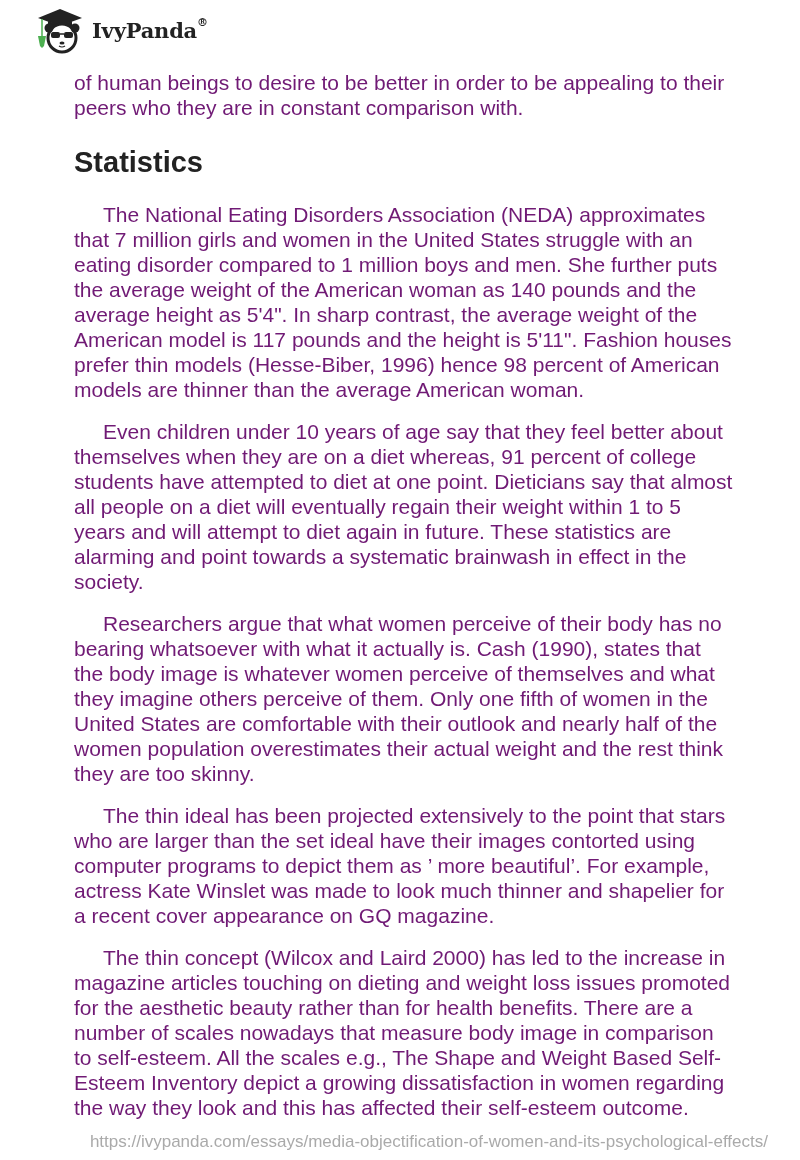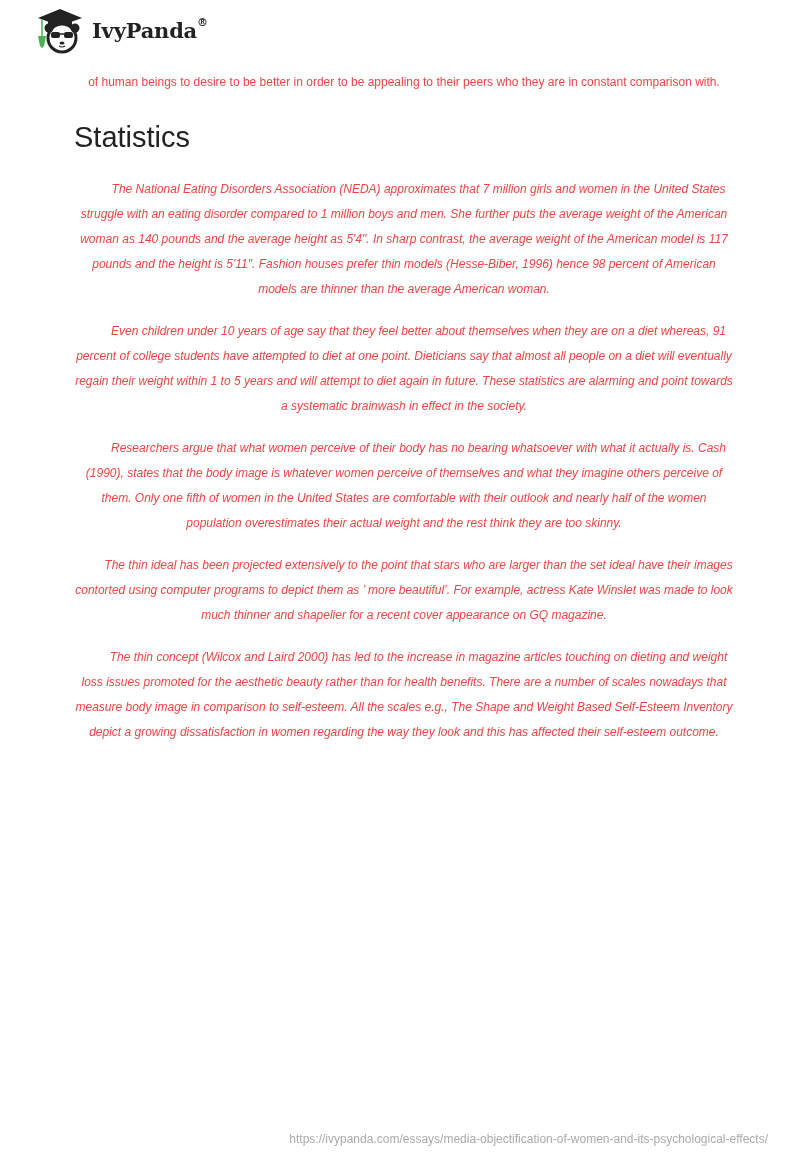--- a/index.html
+++ b/index.html
@@ -50,39 +50,38 @@
       font-size: 13px;
       color: #888888;
     }
     .content {
       position: absolute;
       left: 74px; top: 70px;
       width: 660px;
     }
     p {
       margin: 0 0 17px 0;
-      font-size: 12px;
+      font-size: 21px;
       line-height: 25px;
-      color: #ef4444;
-      text-align: center;
+      color: #701a75;
     }
-    p.indent { text-indent: 29px; font-style: italic; }
+    p.indent { text-indent: 29px; }
     h2 {
       font-size: 29px;
-      font-weight: normal;
+      font-weight: bold;
       margin: 0;
       color: #222;
       line-height: 36px;
     }
     .h-stats { margin-top: 24px; margin-bottom: 22px; }
     .h-disc { margin-top: 24px; margin-bottom: 22px; }
     .footer-url {
       position: absolute;
       right: 32px; top: 1132px;
-      font-size: 12px;
+      font-size: 17px;
       color: #aaaaaa;
       margin-left: 22px;
     }
   </style>
 </head>
 <body>
 
 <div class="header">
   <div class="logo">
     <svg class="logo-icon" viewBox="0 0 58 48">

